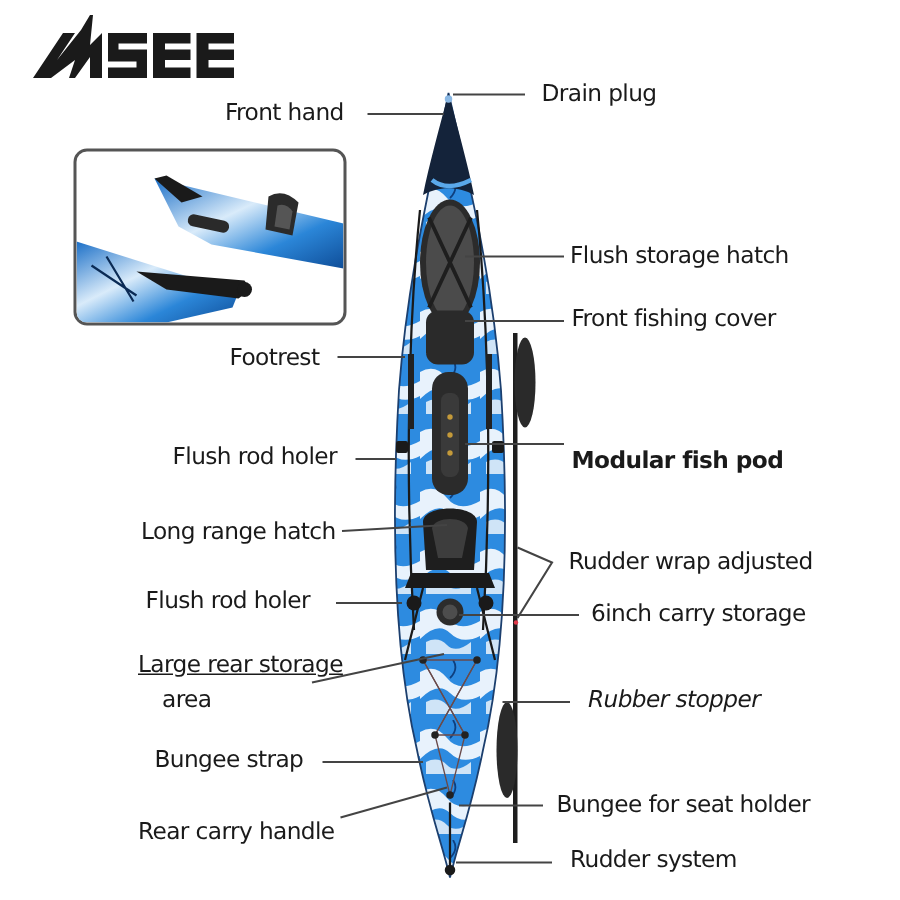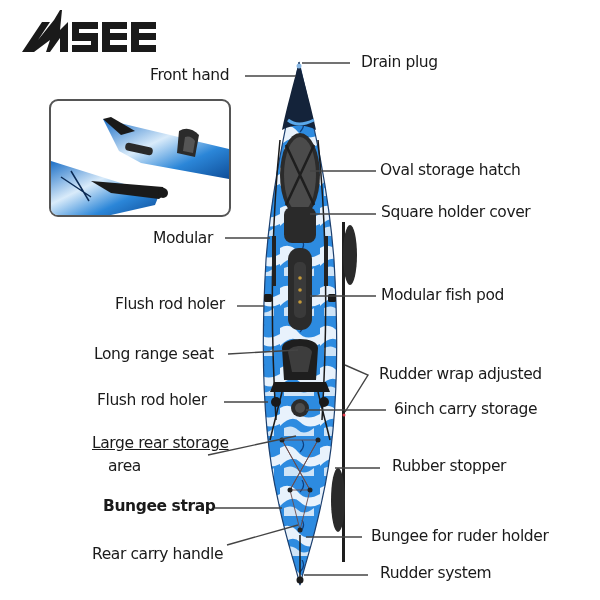--- a/index.html
+++ b/index.html
@@ -143,30 +143,30 @@
     <line x1="208" y1="455" x2="296" y2="436"></line>
     <line x1="335" y1="468" x2="380" y2="468"></line>
     <line x1="215" y1="508" x2="282" y2="508"></line>
     <line x1="227" y1="545" x2="298" y2="525"></line>
     <line x1="306" y1="537" x2="362" y2="537"></line>
     <line x1="304" y1="575" x2="368" y2="575"></line>
   </g>
 </svg>
 
 <div class="label" style="left:150px; top:66px;">Front hand</div>
-<div class="label" style="left:153px; top:229px;">Modular</div>
+<div class="label" style="left:153px; top:229px;">Footrest</div>
 <div class="label" style="left:115px; top:295px;">Flush rod holer</div>
-<div class="label" style="left:94px; top:345px;">Long range seat</div>
+<div class="label" style="left:94px; top:345px;">Long range hatch</div>
 <div class="label" style="left:97px; top:391px;">Flush rod holer</div>
 <div class="label" style="left:92px; top:434px;text-decoration:underline;">Large rear storage</div>
 <div class="label" style="left:108px; top:457px;">area</div>
-<div class="label" style="left:103px; top:497px;font-weight:bold;">Bungee strap</div>
+<div class="label" style="left:103px; top:497px;">Bungee strap</div>
 <div class="label" style="left:92px; top:545px;">Rear carry handle</div>
 
 <div class="label" style="left:361px; top:53px;text-align:right;">Drain plug</div>
-<div class="label" style="left:380px; top:161px;">Oval storage hatch</div>
-<div class="label" style="left:381px; top:203px;">Square holder cover</div>
-<div class="label" style="left:381px; top:286px;">Modular fish pod</div>
+<div class="label" style="left:380px; top:161px;">Flush storage hatch</div>
+<div class="label" style="left:381px; top:203px;">Front fishing cover</div>
+<div class="label" style="left:381px; top:298px;font-weight:bold;">Modular fish pod</div>
 <div class="label" style="left:379px; top:365px;">Rudder wrap adjusted</div>
 <div class="label" style="left:394px; top:400px;">6inch carry storage</div>
-<div class="label" style="left:392px; top:457px;">Rubber stopper</div>
-<div class="label" style="left:371px; top:527px;">Bungee for ruder holder</div>
+<div class="label" style="left:392px; top:457px;font-style:italic;">Rubber stopper</div>
+<div class="label" style="left:371px; top:527px;">Bungee for seat holder</div>
 <div class="label" style="left:380px; top:564px;">Rudder system</div>
 
 </body></html>

